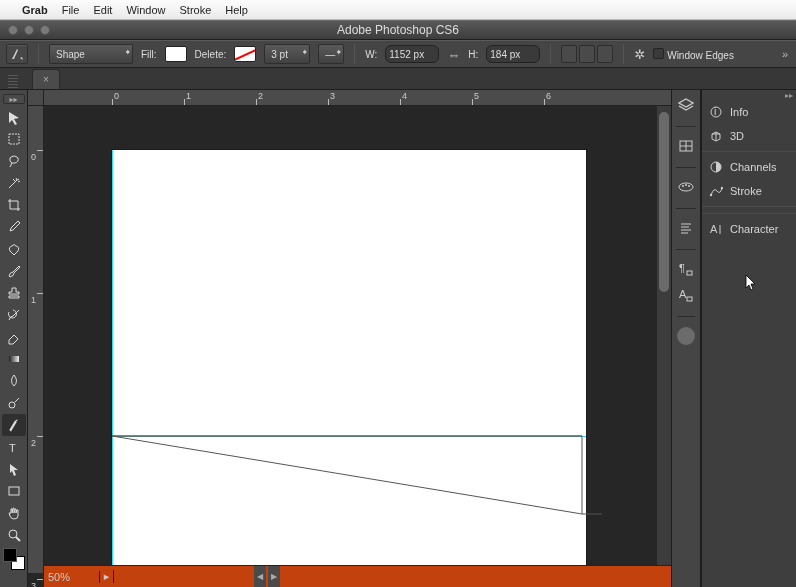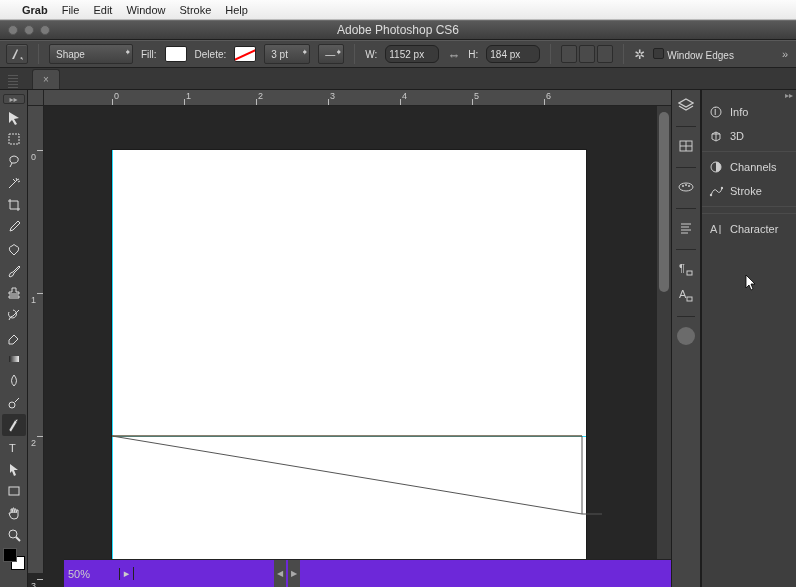--- a/index.html
+++ b/index.html
@@ -65,21 +65,21 @@
 .ruler-v .tickv::before{ content:""; position:absolute; right:0; top:0; height:1px; width:6px; background:#bbb;}
 .ruler-v .tickv::after{ content:attr(data-n); position:absolute; left:3px; top:2px; font-size:9px; color:#ccc;}
 .viewport { position:absolute; left:16px; top:16px; right:0; bottom:14px; overflow:hidden; background:#262626;}
 .doc { position:absolute; left:68px; top:44px; width:474px; height:449px; background:#fff; box-shadow:0 0 0 1px #1b1b1b;}
 .guide-v { position:absolute; top:0; bottom:0; width:1px; background:#28e0ff; left:0;}
 .guide-h { position:absolute; left:0; right:0; height:1px; background:#28e0ff;}
 .shape-path { position:absolute; left:0; top:284px; width:100%; height:100px;}
 .shape-path svg { width:100%; height:100%; overflow:visible;}
 .scroll-v { position:absolute; right:0; top:16px; bottom:14px; width:14px; background:#3c3c3c;}
 .scroll-v .thumb { position:absolute; left:2px; right:2px; top:6px; height:180px; background:#6a6a6a; border-radius:5px;}
-.statusbar { position:absolute; left:16px; right:0; bottom:0; height:28px; background:#6d28d9; border-top:1px solid #222; display:flex; align-items:center; color:#ccc; font-size:10px;margin-left:20px;}
+.statusbar { position:absolute; left:16px; right:0; bottom:0; height:22px; background:#c2410c; border-top:1px solid #222; display:flex; align-items:center; color:#ccc; font-size:10px;}
 .statusbar .zoom { width:56px; padding:0 4px; border-right:1px solid #222;}
 .statusbar .hscroll { flex:1; position:relative; height:100%;}
 .statusbar .hscroll .harrow { width:12px; position:absolute; top:0; bottom:0; background:#4a4a4a; color:#aaa; display:flex; align-items:center; justify-content:center; font-size:8px;}
 
 
 .icon-col { width:30px; background:#454545; border-left:1px solid #1d1d1d; border-right:1px solid #1d1d1d; display:flex; flex-direction:column; align-items:center; padding-top:6px; gap:12px;}
 .icon-col .grp { display:flex; flex-direction:column; gap:8px; align-items:center;}
 .icon-col .grp + .grp { border-top:1px solid #2a2a2a; padding-top:10px;}
 .ci { width:20px; height:18px; display:flex; align-items:center; justify-content:center; color:#c4c4c4;}
 .ci.round { width:18px; height:18px; border-radius:50%; background:#6b6b6b;}

